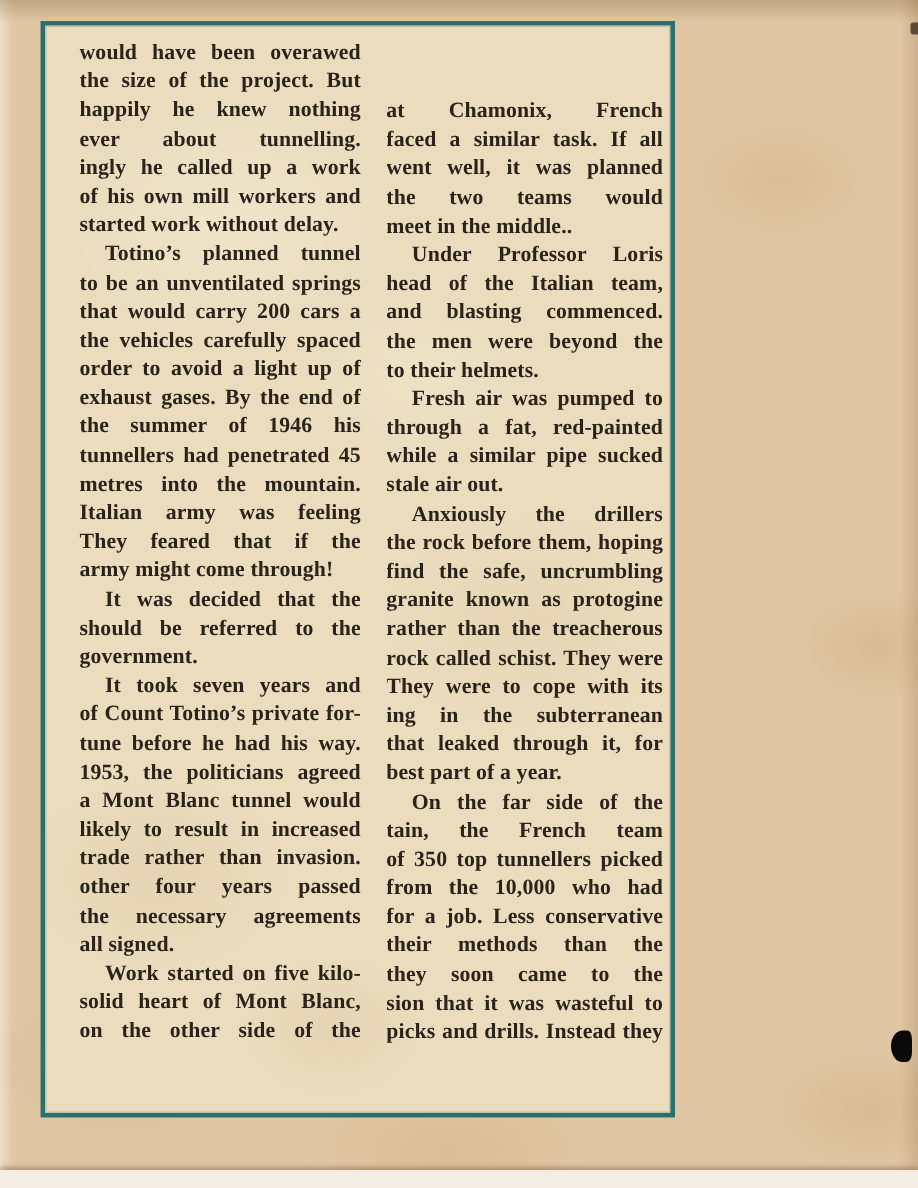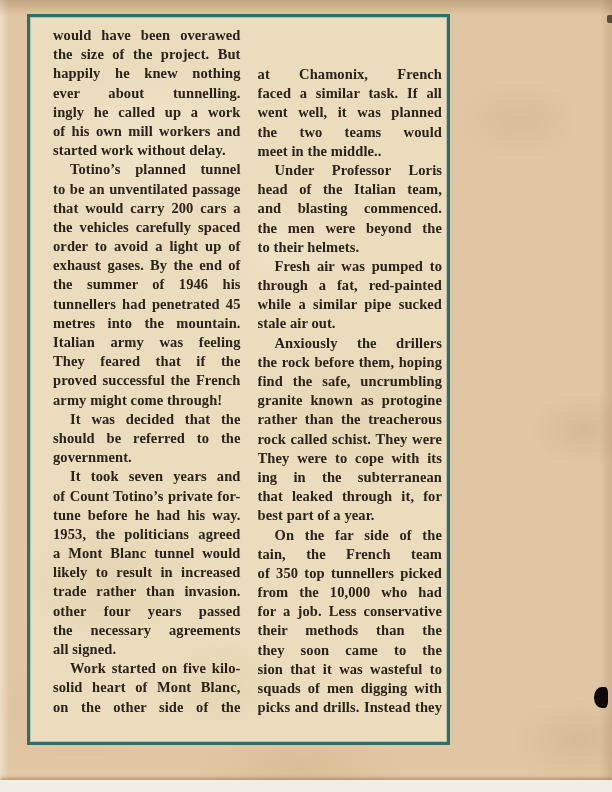--- a/index.html
+++ b/index.html
@@ -68,31 +68,30 @@
           <div class="line">would have been overawed by</div>
           <div class="line">the size of the project.  But</div>
           <div class="line">happily he knew nothing what-</div>
           <div class="line">ever about tunnelling.  Accord-</div>
           <div class="line">ingly he called up a work force</div>
           <div class="line">of his own mill workers and</div>
           <div class="line last">started work without delay.</div>
         </div>
         <div class="para">
           <div class="line indent">Totino’s planned tunnel was</div>
-          <div class="line">to be an unventilated passage</div>
+          <div class="line">to be an unventilated springs</div>
           <div class="line">that would carry 200 cars a day,</div>
           <div class="line">the vehicles carefully spaced in</div>
           <div class="line">order to avoid a light up of</div>
           <div class="line">exhaust gases.  By the end of</div>
           <div class="line">the summer of 1946 his amateur</div>
           <div class="line">tunnellers had penetrated 45</div>
           <div class="line">metres into the mountain.  The</div>
           <div class="line">Italian army was feeling uneasy.</div>
           <div class="line">They feared that if the project</div>
-          <div class="line">proved successful the French</div>
           <div class="line last">army might come through!</div>
         </div>
         <div class="para">
           <div class="line indent">It was decided that the matter</div>
           <div class="line">should be referred to the Italian</div>
           <div class="line last">government.</div>
         </div>
         <div class="para">
           <div class="line indent">It took seven years and most</div>
           <div class="line">of Count Totino’s private for-</div>
@@ -146,21 +145,20 @@
         </div>
         <div class="para">
           <div class="line indent">On the far side of the moun-</div>
           <div class="line">tain, the French team consisted</div>
           <div class="line">of 350 top tunnellers picked</div>
           <div class="line">from the 10,000 who had applied</div>
           <div class="line">for a job.  Less conservative in</div>
           <div class="line">their methods than the Italians,</div>
           <div class="line">they soon came to the conclu-</div>
           <div class="line">sion that it was wasteful to use</div>
-          <div class="line">squads of men digging with</div>
           <div class="line">picks and drills.  Instead they</div>
         </div>
       </div>
   </div>
   <div class="edge-speck"></div>
   <div class="ink-blot"></div>
   <div class="bottom-edge"></div>
 </div>
 
 </body></html>

